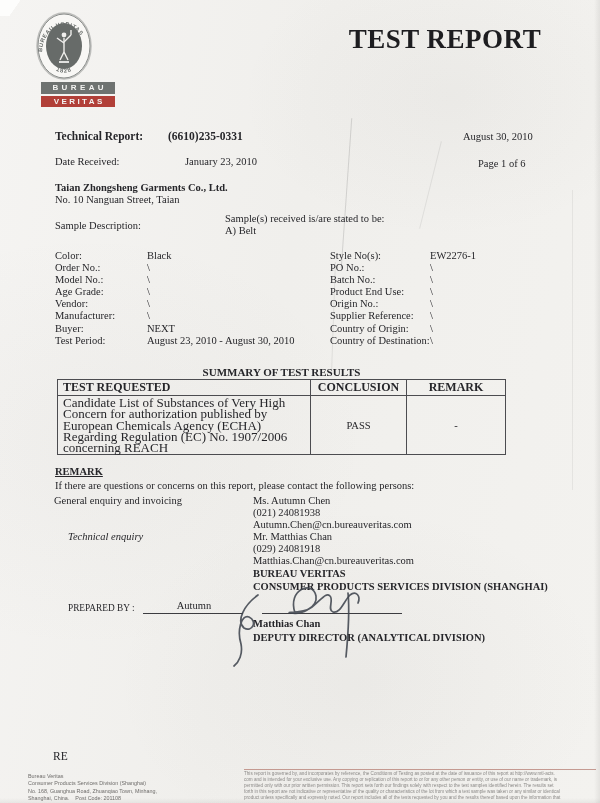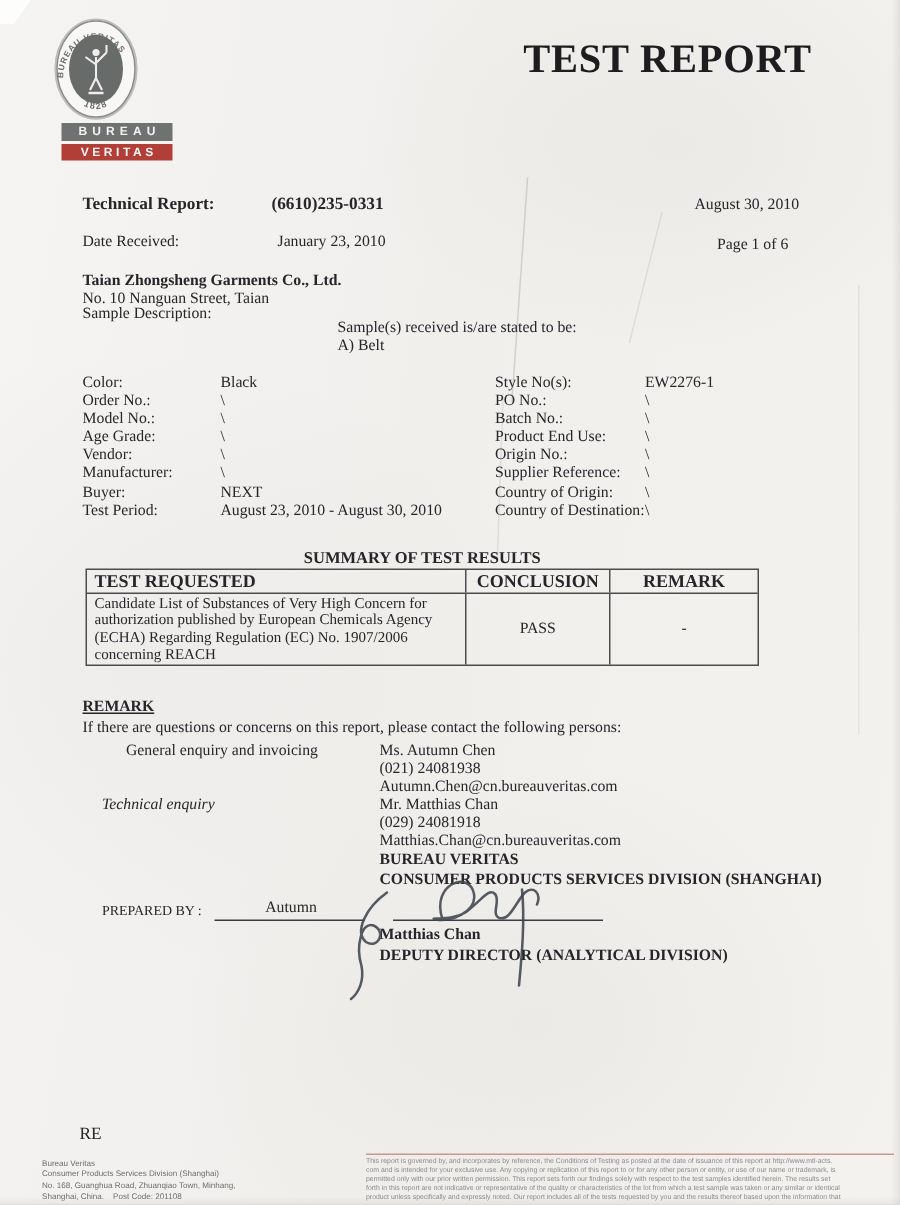--- a/index.html
+++ b/index.html
@@ -46,21 +46,21 @@
   .dr-label { display:inline-block; width:100px; }
   
   .sum-table { left:57px; top:379px; width:449px; border:1px solid #4c4c50;
     display:flex; flex-direction:column; }
   .sum-head { display:flex; border-bottom:1px solid #4c4c50; }
   .sum-body { display:flex; }
   .c1 { width:253px; border-right:1px solid #4c4c50; padding:1px 5px; }
   .c2 { width:96px; border-right:1px solid #4c4c50; text-align:center; padding:1px 3px; }
   .c3 { flex:1; text-align:center; padding:1px 3px; }
   .sum-head .c1,.sum-head .c2,.sum-head .c3 { font-weight:bold; font-size:12px; line-height:13px; }
-  .sum-body .c1 { font-size:10px; line-height:11.3px; white-space:normal; }
+  .sum-body .c1 { font-size:13px; line-height:11.3px; white-space:normal; }
   .sum-body .c2,.sum-body .c3 { font-size:10.5px; display:flex; align-items:center; justify-content:center; }
   .rule { background:#3c3c40; height:1px; }
   .sig-stroke { stroke:#40454e; stroke-width:1.7; fill:none; stroke-linecap:round; opacity:0.88; }
   .fineprint { font-size:4.6px; line-height:6.05px; color:#8c8a88; white-space:nowrap;
     font-family:"Liberation Sans",sans-serif; }
   .addr { font-size:5.4px; line-height:7.4px; color:#6f6d6b; white-space:nowrap;
     font-family:"Liberation Sans",sans-serif; }
 </style>
 </head>
 <body>
@@ -97,31 +97,31 @@
       <path d="M30,41 L26,49 M30,41 L34,49"></path>
       <path d="M25,51 L35,51" stroke-width="1.8"></path>
     </g>
   </svg>
   <div class="abs logo-box bureau">BUREAU</div>
   <div class="abs logo-box veritas">VERITAS</div>
 
   <div class="abs title">TEST REPORT</div>
 
   <div class="abs txt b" style="left:55px; top:130px; font-size:11.5px;">Technical Report:</div>
-  <div class="abs txt b" style="left:181px; top:130px; font-size:11.5px;">(6610)235-0331</div>
+  <div class="abs txt b" style="left:168px; top:130px; font-size:11.5px;">(6610)235-0331</div>
   <div class="abs txt" style="left:463px; top:131px;">August 30, 2010</div>
 
   <div class="abs txt" style="left:55px; top:156px;">Date Received:</div>
   <div class="abs txt" style="left:185px; top:156px;">January 23, 2010</div>
   <div class="abs txt" style="left:478px; top:158px;">Page 1 of 6</div>
 
   <div class="abs txt b" style="left:55px; top:182px;">Taian Zhongsheng Garments Co., Ltd.</div>
   <div class="abs txt" style="left:55px; top:194px;">No. 10 Nanguan Street, Taian</div>
 
-  <div class="abs txt" style="left:55px; top:204px;text-align:right;">Sample Description:</div>
+  <div class="abs txt" style="left:55px; top:220px;text-align:right;">Sample Description:</div>
   <div class="abs txt" style="left:225px; top:213px;">Sample(s) received is/are stated to be:</div>
   <div class="abs txt" style="left:225px; top:225px;">A) Belt</div>
 
   <div class="abs" style="left:55px; top:250px;">
     <div class="txt drow"><span class="dl-label">Color:</span><span>Black</span></div>
     <div class="txt drow"><span class="dl-label">Order No.:</span><span>\</span></div>
     <div class="txt drow"><span class="dl-label">Model No.:</span><span>\</span></div>
     <div class="txt drow"><span class="dl-label">Age Grade:</span><span>\</span></div>
     <div class="txt drow"><span class="dl-label">Vendor:</span><span>\</span></div>
     <div class="txt drow"><span class="dl-label">Manufacturer:</span><span>\</span></div>
@@ -150,21 +150,21 @@
     <div class="sum-body">
       <div class="c1">Candidate List of Substances of Very High Concern for authorization published by European Chemicals Agency (ECHA) Regarding Regulation (EC) No. 1907/2006 concerning REACH</div>
       <div class="c2">PASS</div>
       <div class="c3">-</div>
     </div>
   </div>
 
   <div class="abs txt b" style="left:55px; top:466px; text-decoration:underline;">REMARK</div>
   <div class="abs txt" style="left:55px; top:480px;">If there are questions or concerns on this report, please contact the following persons:</div>
 
-  <div class="abs txt" style="left:84px; top:495px;">General enquiry and invoicing</div>
+  <div class="abs txt" style="left:54px; top:495px;">General enquiry and invoicing</div>
   <div class="abs txt" style="left:253px; top:495px;">Ms. Autumn Chen</div>
   <div class="abs txt" style="left:253px; top:507px;">(021) 24081938</div>
   <div class="abs txt" style="left:253px; top:519px;">Autumn.Chen@cn.bureauveritas.com</div>
 
   <div class="abs txt" style="left:68px; top:531px;font-style:italic;">Technical enquiry</div>
   <div class="abs txt" style="left:253px; top:531px;">Mr. Matthias Chan</div>
   <div class="abs txt" style="left:253px; top:543px;">(029) 24081918</div>
   <div class="abs txt" style="left:253px; top:555px;">Matthias.Chan@cn.bureauveritas.com</div>
 
   <div class="abs txt b" style="left:253px; top:568px;">BUREAU VERITAS</div>

